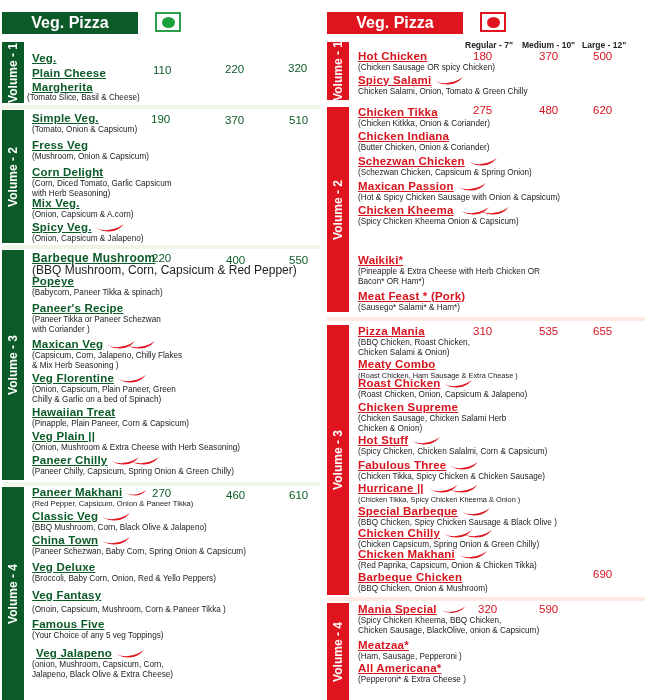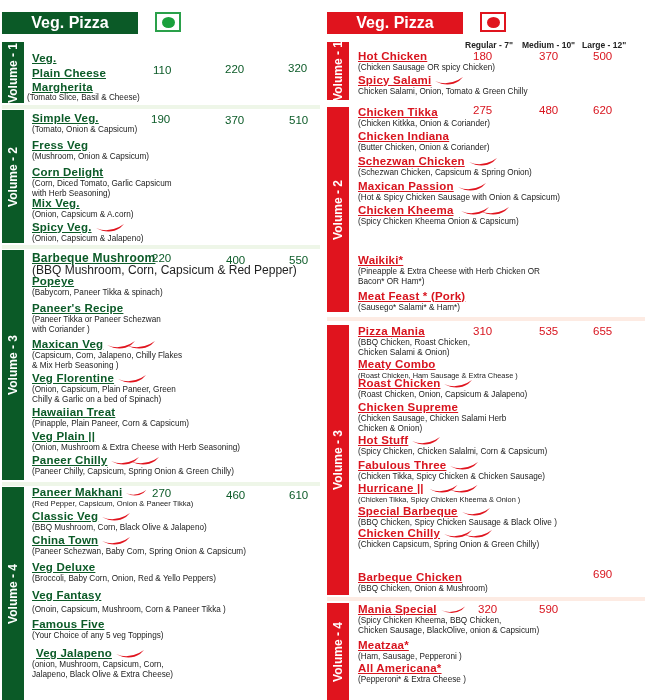--- a/index.html
+++ b/index.html
@@ -310,20 +310,26 @@
         </svg></div>
       <div class="desc">(BBQ Chicken, Spicy Chicken Sausage &amp; Black Olive )</div>
     </div>
   <div class="item" style="top:527px">
       <div class="name"><span>Chicken Chilly</span><svg class="chili" width="52" height="10" viewBox="0 0 52 10">
           <path d="M1 5 Q12 10 24 4 L29 1 L25 5 Q14 12 1 5Z" fill="#e0141e"></path>
           <path d="M20 5 Q32 10 44 4 L49 1 L45 5 Q34 12 20 5Z" fill="#e0141e"></path>
         </svg></div>
       <div class="desc">(Chicken Capsicum, Spring Onion &amp; Green Chilly)</div>
     </div>
+  <div class="item" style="top:548px">
+      <div class="name"><span>Chicken Makhani</span><svg class="chili" width="30" height="10" viewBox="0 0 30 10">
+          <path d="M1 5 Q12 10 24 4 L29 1 L25 5 Q14 12 1 5Z" fill="#e0141e"></path>
+        </svg></div>
+      <div class="desc">(Red Paprika, Capsicum, Onion &amp; Chicken Tikka)</div>
+    </div>
   <div class="item" style="top:571px">
       <div class="name">Barbeque Chicken</div>
       <div class="desc">(BBQ Chicken, Onion &amp; Mushroom)</div>
     </div>
   <div class="price" style="top:325px;left:148px">310</div>
   <div class="price" style="top:325px;left:214px">535</div>
   <div class="price" style="top:325px;left:268px">655</div>
   <div class="sep" style="top:597px"></div>
 
   <div class="vol" style="top:603px;height:97px">

